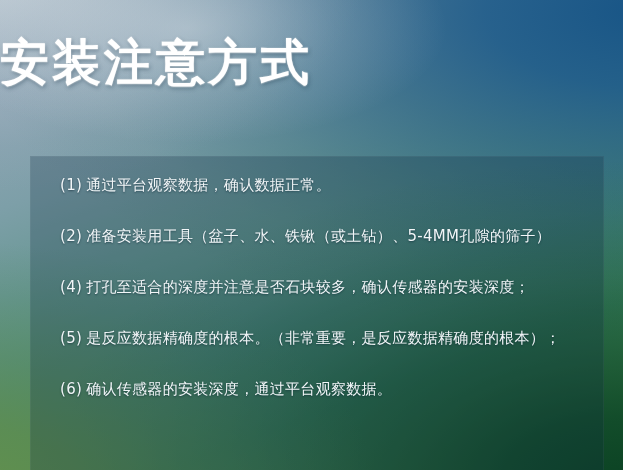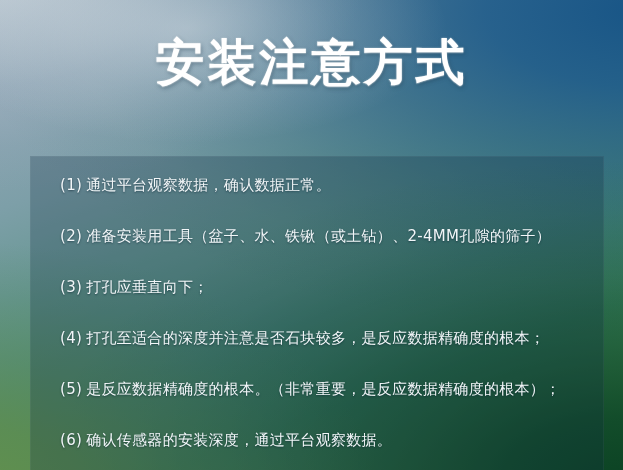--- a/index.html
+++ b/index.html
@@ -77,21 +77,21 @@
         rgba(210,220,228,0.20) 40%,
         rgba(0,0,0,0) 72%);
   }
 
   
   #title {
     position: absolute;
     left: 0;
     right: 0;
     top: 32px;
-    text-align: center;
+    text-align: left;
     color: #ffffff;
     font-size: 49px;
     font-weight: 700;
     letter-spacing: 3px;
     line-height: 62px;
     text-shadow:
        0 0 2px rgba(255,255,255,0.55),
        1px 2px 4px rgba(30,60,80,0.45),
        0 1px 1px rgba(255,255,255,0.35);
     white-space: nowrap;
@@ -142,29 +142,26 @@
   <div id="title">安装注意方式</div>
 
   <div id="panel">
     <div id="list">
 
       <div class="item">
         <span class="num">(1)</span><span>通过平台观察数据，确认数据正常。</span>
       </div>
 
       <div class="item">
-        <span class="num">(2)</span><span>准备安装用工具（盆子、水、铁锹（或土钻）、2-4MM孔隙的筛子）</span>
+        <span class="num">(2)</span><span>准备安装用工具（盆子、水、铁锹（或土钻）、5-4MM孔隙的筛子）</span>
       </div>
 
-      <div class="item">
-        <span class="num">(3)</span><span>打孔应垂直向下；</span>
-      </div>
 
       <div class="item">
-        <span class="num">(4)</span><span>打孔至适合的深度并注意是否石块较多，是反应数据精确度的根本；</span>
+        <span class="num">(4)</span><span>打孔至适合的深度并注意是否石块较多，确认传感器的安装深度；</span>
       </div>
 
       <div class="item">
         <span class="num">(5)</span><span>是反应数据精确度的根本。（非常重要，是反应数据精确度的根本）；</span>
       </div>
 
       <div class="item">
         <span class="num">(6)</span><span>确认传感器的安装深度，通过平台观察数据。</span>
       </div>
 

